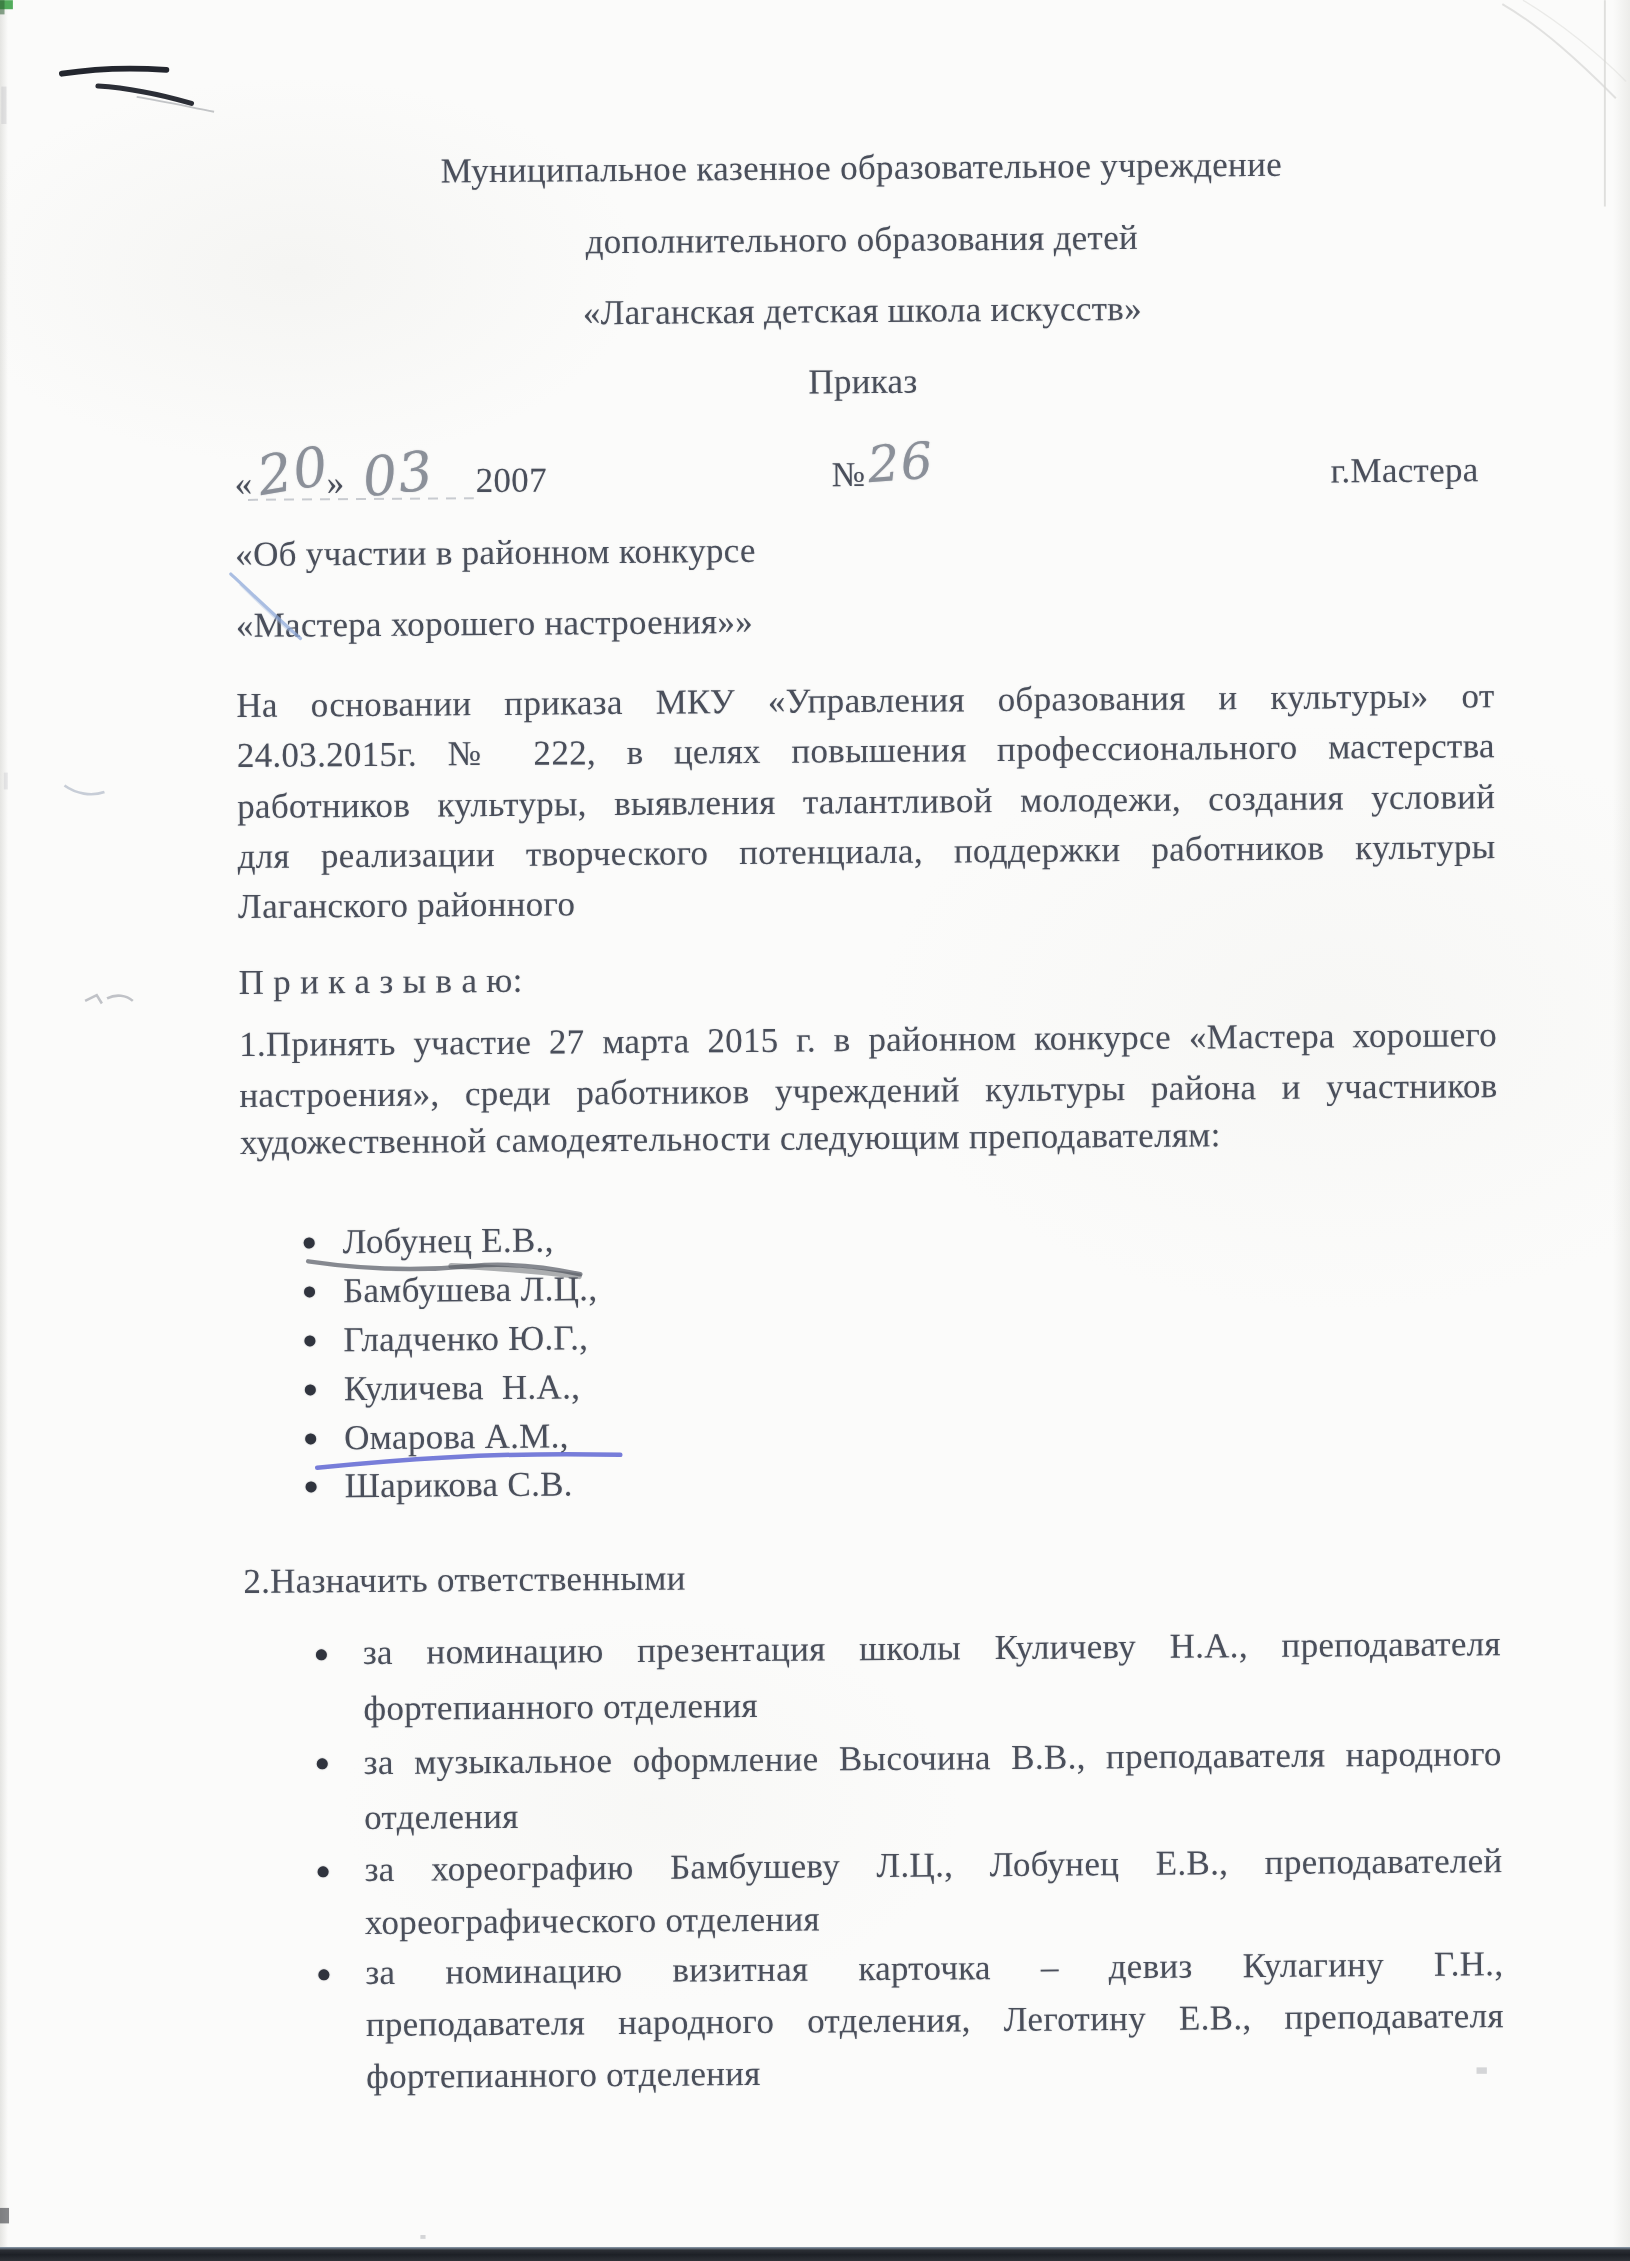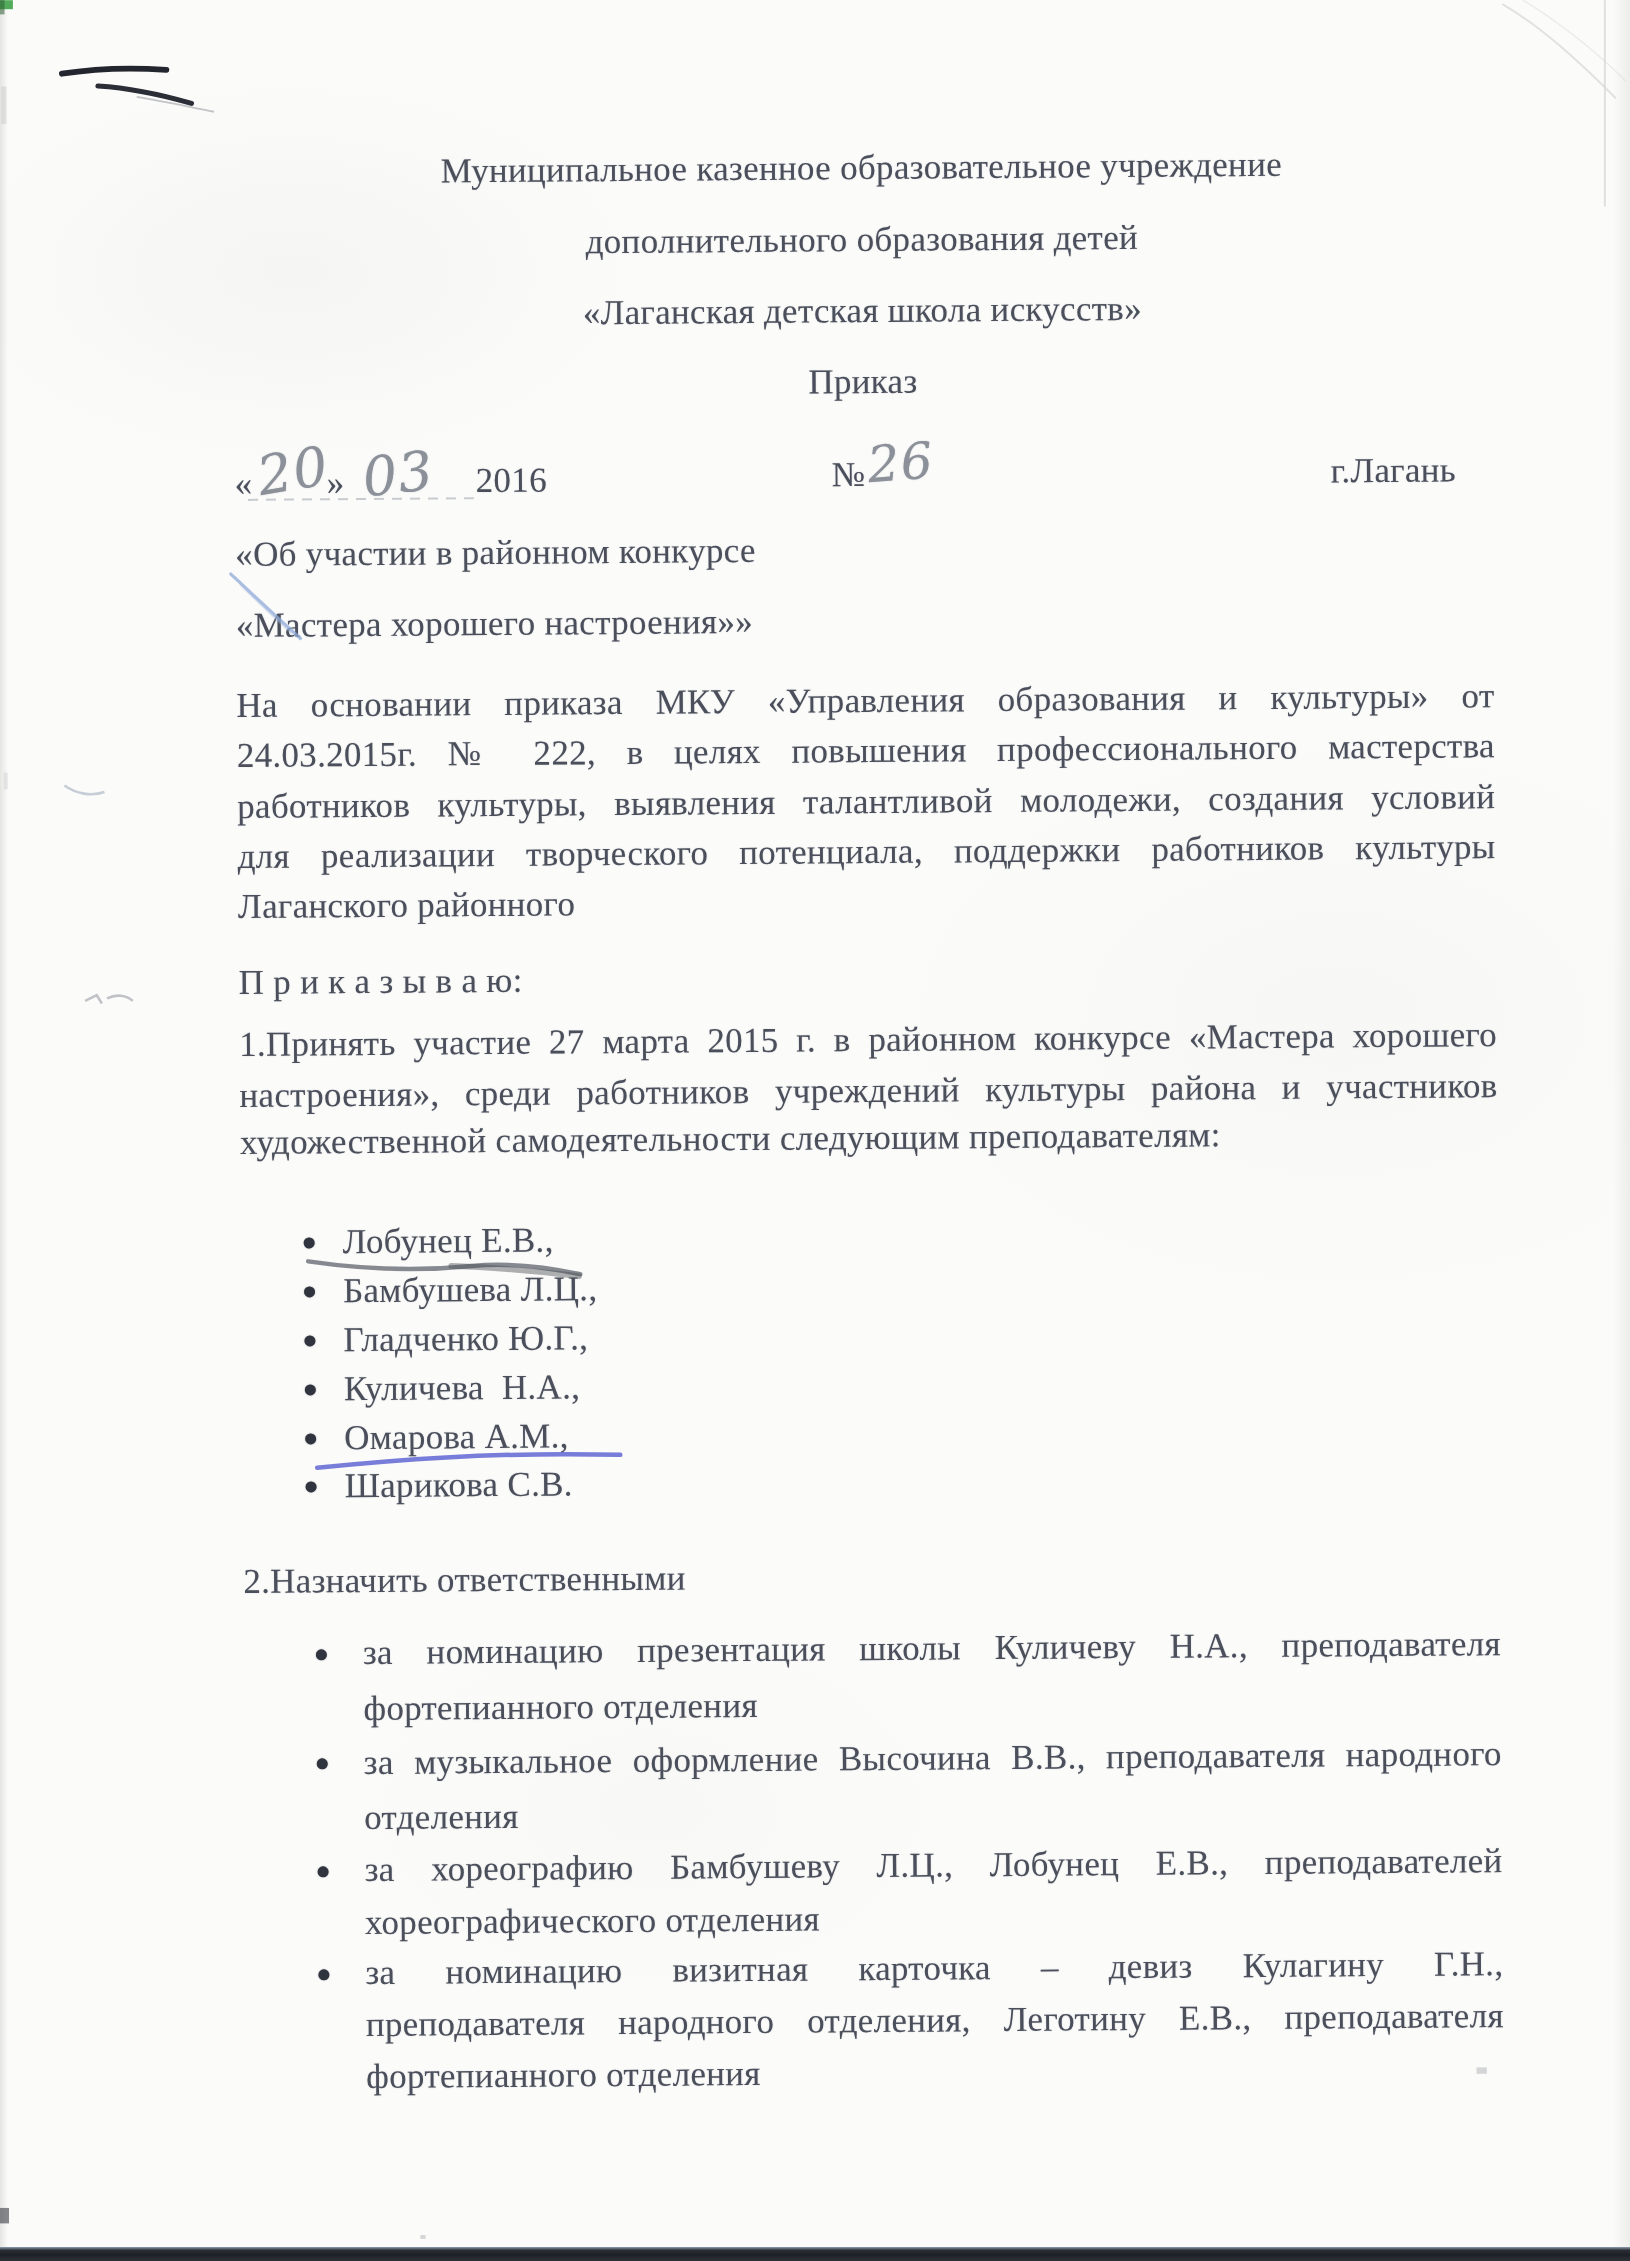--- a/index.html
+++ b/index.html
@@ -75,24 +75,24 @@
     <div class="t center" style="top:152px">Муниципальное казенное образовательное учреждение</div>
     <div class="t center" style="top:224px">дополнительного образования детей</div>
     <div class="t center" style="top:295px">«Лаганская детская школа искусств»</div>
     <div class="t center" style="top:366px">Приказ</div>
 
     <div class="t" style="left:0px;top:463px">«</div>
     <div class="hand" style="left:23px;top:440px;font-size:54px;transform:rotate(-9deg)">20</div>
     <div class="t" style="left:92px;top:463px">»</div>
     <div class="hand" style="left:128px;top:444px;font-size:54px;transform:rotate(-6deg)">03</div>
     <div class="date-underline" style="left:13px;top:499px;width:226px"></div>
-    <div class="t" style="left:241px;top:462px">2016</div>
+    <div class="t" style="left:241px;top:462px">2007</div>
     <div class="t" style="left:597px;top:459px">№</div>
     <div class="hand" style="left:633px;top:439px;font-size:50px;transform:rotate(-4deg)">26</div>
-    <div class="t" style="left:1096px;top:459px">г.Лагань</div>
+    <div class="t" style="left:1096px;top:459px">г.Мастера</div>
 
     <div class="t" style="left:0px;top:534px">«Об участии в районном конкурсе</div>
     <div class="t" style="left:0px;top:605px">«Мастера хорошего настроения»»</div>
 
     <div class="jline" style="top:685px">На основании приказа МКУ «Управления образования и культуры» от</div>
     <div class="jline" style="top:735px">24.03.2015г. № 222, в целях повышения профессионального мастерства</div>
     <div class="jline" style="top:786px">работников культуры, выявления талантливой молодежи, создания условий</div>
     <div class="jline" style="top:836px">для реализации творческого потенциала, поддержки работников культуры</div>
     <div class="jline plain-last" style="top:886px">Лаганского районного</div>
 

